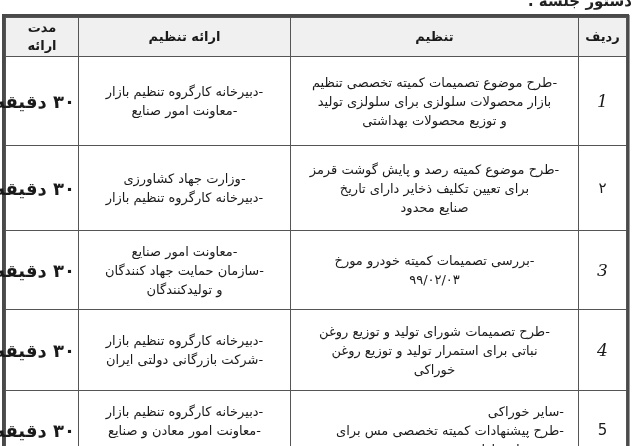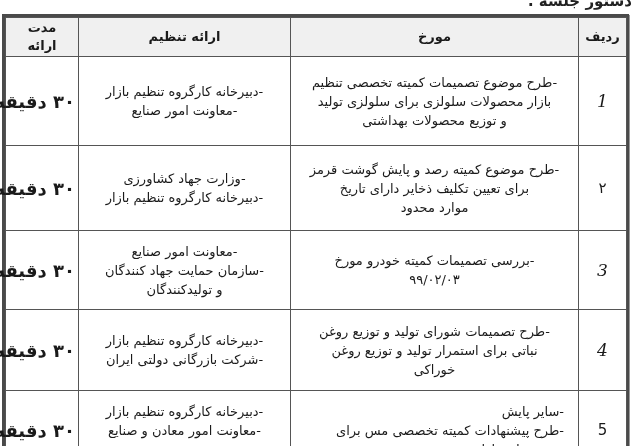--- a/index.html
+++ b/index.html
@@ -65,21 +65,21 @@
   <table>
     <colgroup>
       <col class="c-row">
         <col class="c-subj">
         <col class="c-pres">
         <col class="c-dur">
     </colgroup>
     <thead>
       <tr>
         <th>ردیف</th>
-        <th>مورخ</th>
+        <th>تنظیم</th>
         <th>ارائه تنظیم</th>
         <th>
           <span class="line">مدت</span>
           <span class="line">ارائه</span>
         </th>
       </tr>
     </thead>
     <tbody>
       <tr class="r1">
         <td class="num">1</td>
@@ -92,21 +92,21 @@
           <span class="line">-دبیرخانه کارگروه تنظیم بازار</span>
           <span class="line">-معاونت امور صنایع</span>
         </td>
         <td class="dur">۳۰ دقیقه</td>
       </tr>
       <tr class="r2">
         <td class="num plain">۲</td>
         <td class="subj">
           <span class="line">-طرح موضوع کمیته رصد و پایش گوشت قرمز</span>
           <span class="line">برای تعیین تکلیف ذخایر دارای تاریخ</span>
-          <span class="line">موارد محدود</span>
+          <span class="line">صنایع محدود</span>
         </td>
         <td class="pres">
           <span class="line">-وزارت جهاد کشاورزی</span>
           <span class="line">-دبیرخانه کارگروه تنظیم بازار</span>
         </td>
         <td class="dur">۳۰ دقیقه</td>
       </tr>
       <tr class="r3">
         <td class="num">3</td>
         <td class="subj">
@@ -129,21 +129,21 @@
         </td>
         <td class="pres">
           <span class="line">-دبیرخانه کارگروه تنظیم بازار</span>
           <span class="line">-شرکت بازرگانی دولتی ایران</span>
         </td>
         <td class="dur">۳۰ دقیقه</td>
       </tr>
       <tr class="r5">
         <td class="num plain">5</td>
         <td class="subj right">
-          <span class="line">-سایر پایش</span>
+          <span class="line">-سایر خوراکی</span>
           <span class="line">-طرح پیشنهادات کمیته تخصصی مس برای</span>
           <span class="line" style="padding-right:30px">تنظیم بازار مس</span>
         </td>
         <td class="pres">
           <span class="line">-دبیرخانه کارگروه تنظیم بازار</span>
           <span class="line">-معاونت امور معادن و صنایع</span>
           <span class="line">معدنی</span>
         </td>
         <td class="dur">۳۰ دقیقه</td>
       </tr>

